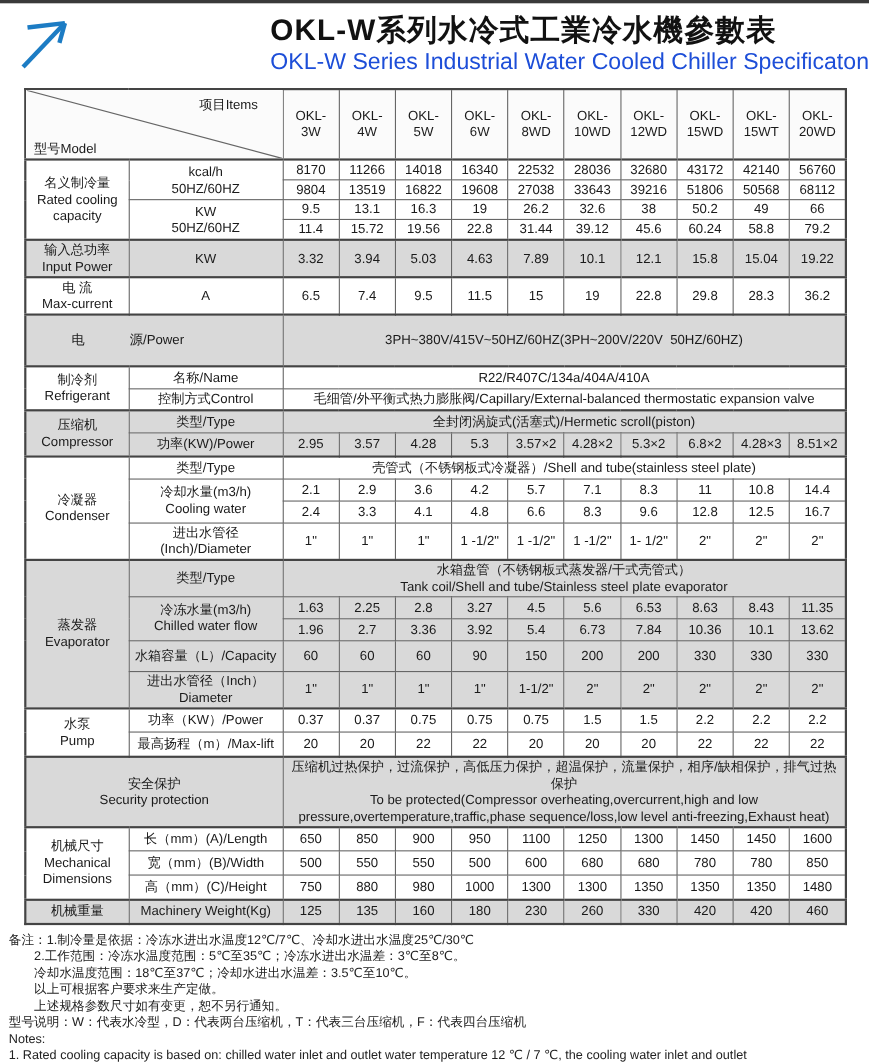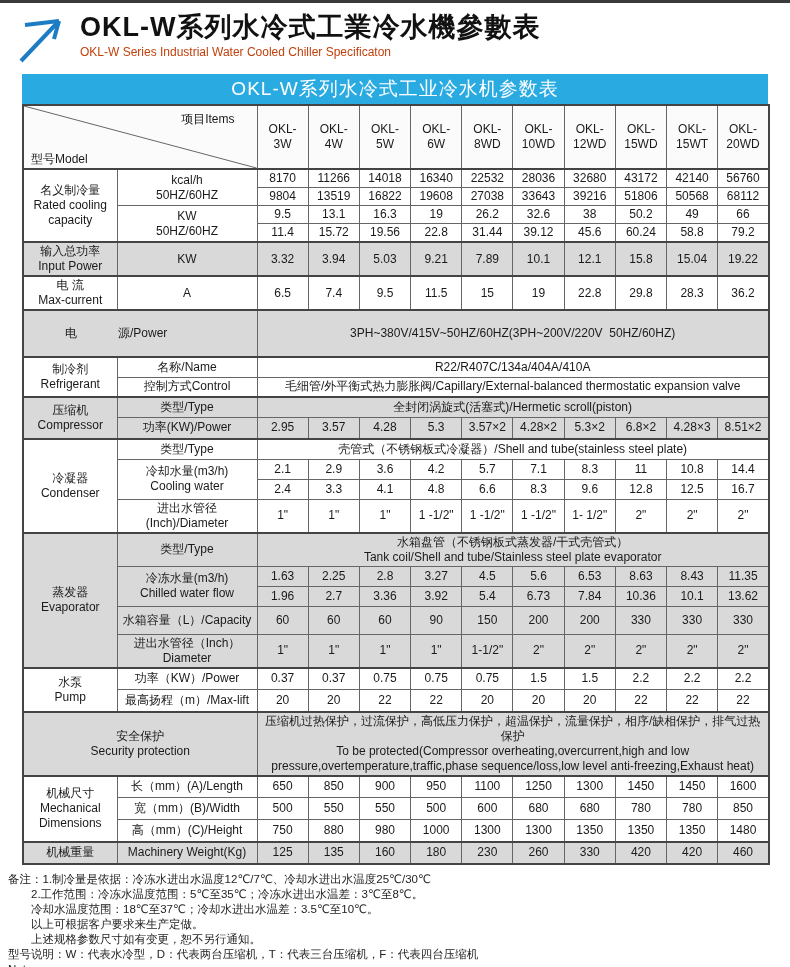--- a/index.html
+++ b/index.html
@@ -8,25 +8,25 @@
   }
   *{box-sizing:border-box;}
   html,body{margin:0;padding:0;}
   body{
     width:790px;height:967px;background:#ffffff;
     font-family:"Liberation Sans","DejaVu Sans",sans-serif;color:#1a1a1a;
     overflow:hidden;
   }
   .top-strip{width:790px;height:3px;background:var(--strip);}
   
-  .page-header{display:flex;align-items:flex-start;padding:8px 0 0 14px;}
+  .page-header{display:flex;align-items:flex-start;padding:8px 0 0 14px;justify-content:space-between;}
   .logo{width:52px;height:50px;flex:0 0 auto;margin-top:2px;}
   .titles{margin-left:14px;}
   .title-zh{font-size:27px;font-weight:700;letter-spacing:1px;line-height:32px;color:#111;}
-  .title-en{font-size:12px;font-weight:500;color:#c2410c;margin-top:2px;}
+  .title-en{font-size:21px;font-weight:500;color:#1d4ed8;margin-top:2px;}
   
   .table-wrap{margin:11px 22px 0 22px;width:746px;}
   .table-title{
     height:30px;background:var(--accent-blue);color:#fff;
     font-size:19px;font-weight:500;text-align:center;line-height:30px;letter-spacing:1px;
   }
   table.spec{border-collapse:collapse;table-layout:fixed;width:746px;
     border:2px solid var(--border-heavy);font-size:12px;}
   .spec th,.spec td{
     border:1px solid var(--border);padding:1px 2px;text-align:center;vertical-align:middle;
@@ -64,21 +64,20 @@
     <line x1="7" y1="48" x2="45" y2="8" stroke="#1c7cc4" stroke-width="4"></line>
     <line x1="45" y1="8" x2="40" y2="26" stroke="#1c7cc4" stroke-width="4"></line>
   </svg>
   <div class="titles">
     <div class="title-zh">OKL-W系列水冷式工業冷水機參數表</div>
     <div class="title-en">OKL-W Series Industrial Water Cooled Chiller Specificaton</div>
   </div>
 </div>
 
 <div class="table-wrap">
-  <div class="table-title">OKL-W系列水冷式工业冷水机参数表</div>
   <table class="spec">
     <colgroup>
       <col style="width:94px">
         <col style="width:140px">
       <col span="10" style="width:51.2px">
     </colgroup>
     <tbody>
       <tr class="rh36">
         <th class="corner" colspan="2">
           <svg viewBox="0 0 100 100" preserveAspectRatio="none">
@@ -165,21 +164,21 @@
           <td>79.2</td>
         </tr>
 
       <tr class="rh32 st g">
         <th class="cat">输入总功率
 Input Power</th>
         <th class="item">KW</th>
       <td>3.32</td>
           <td>3.94</td>
           <td>5.03</td>
-          <td>9.21</td>
+          <td>4.63</td>
           <td>7.89</td>
           <td>10.1</td>
           <td>12.1</td>
           <td>15.8</td>
           <td>15.04</td>
           <td>19.22</td>
         </tr>
 
       <tr class="rh32 st">
         <th class="cat">电 流

